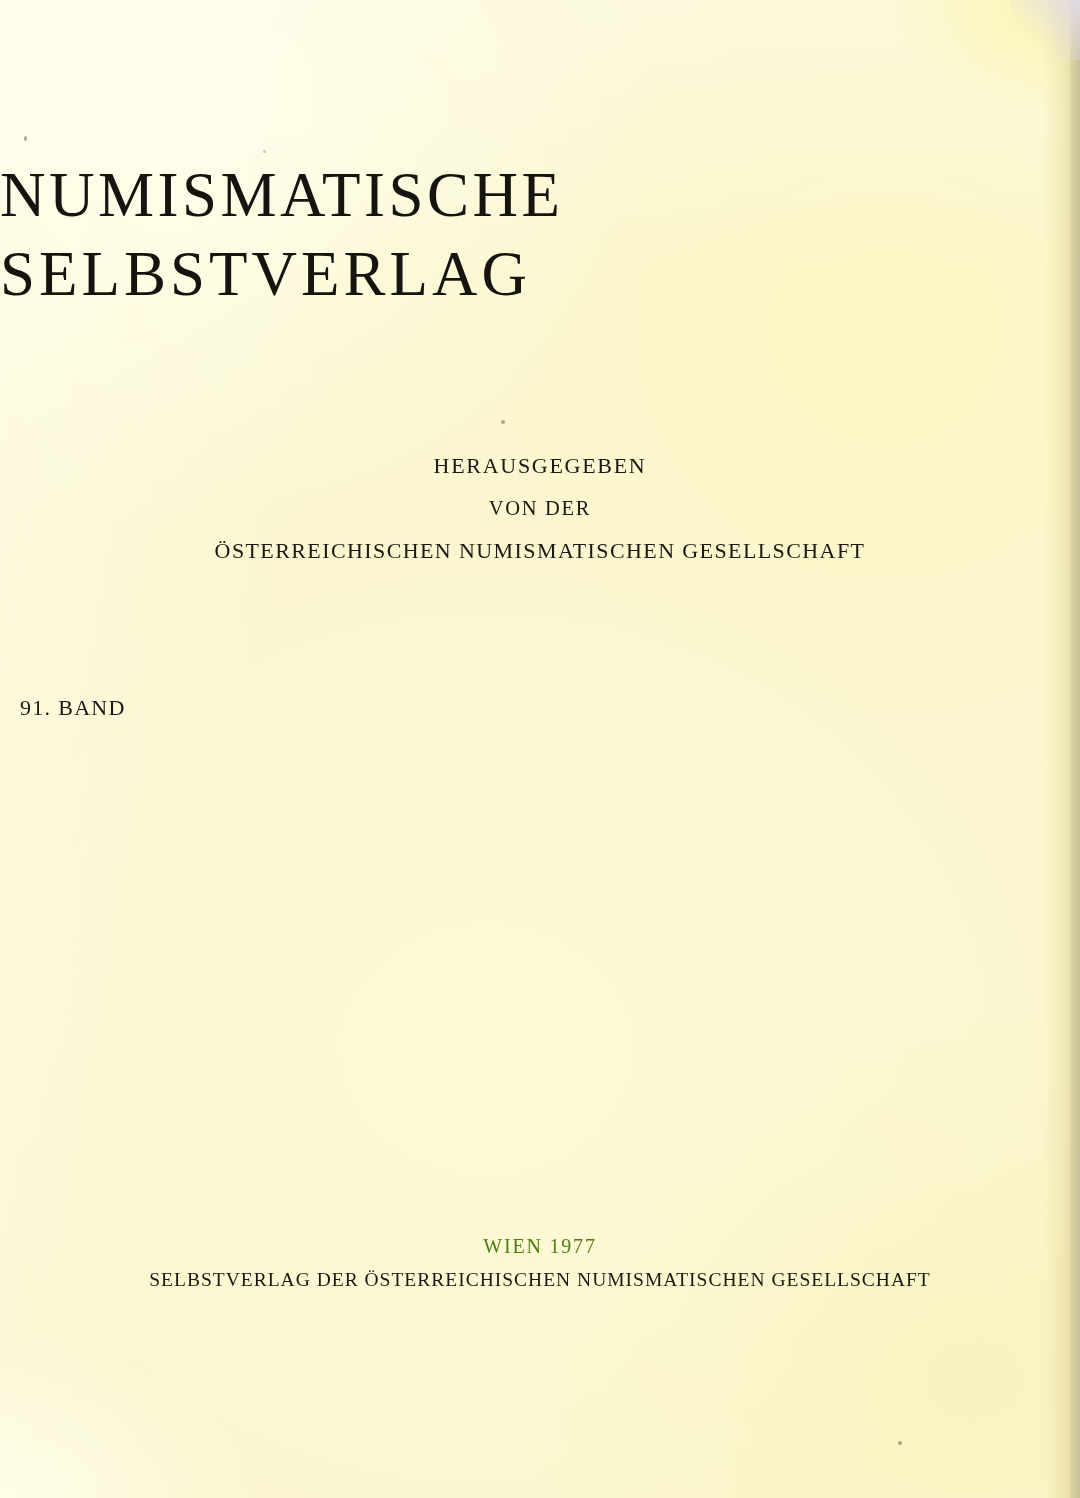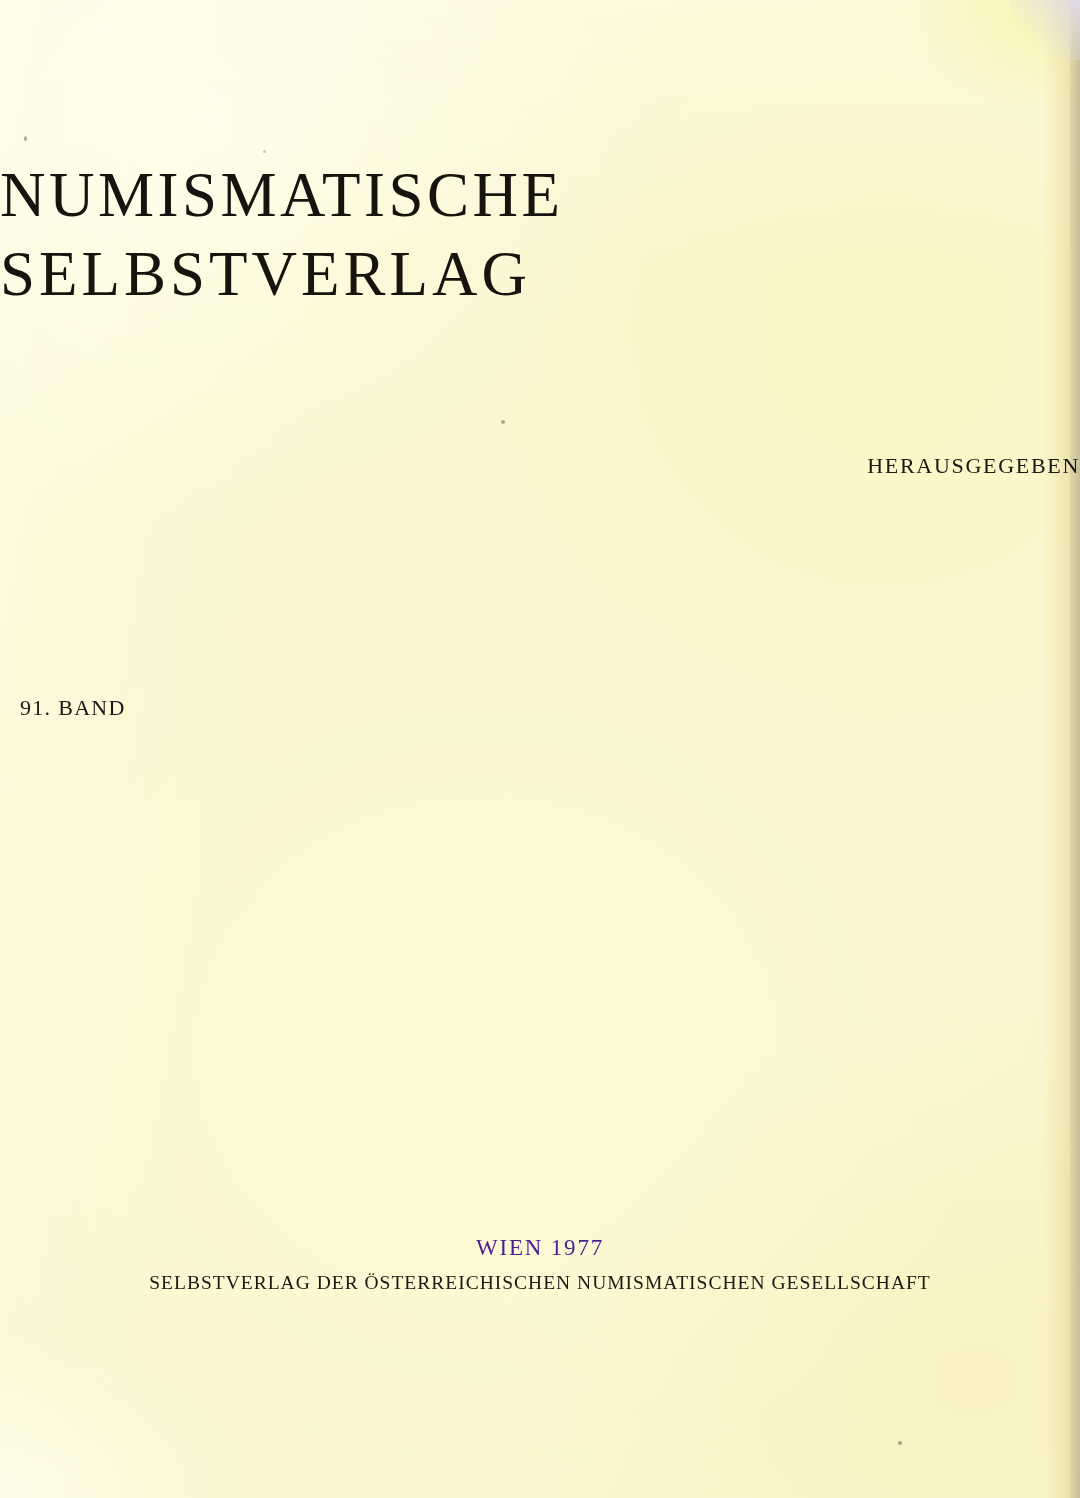--- a/index.html
+++ b/index.html
@@ -110,21 +110,21 @@
   .title-line.second {
     margin-top: 8px;
     letter-spacing: 4px;
   }
 
   .editor-block {
     position: absolute;
     top: 455px;
     left: 0;
     width: 1080px;
-    text-align: right;
+    text-align: center;
   }
   .editor-line {
     font-size: 21px;
     letter-spacing: 1.6px;
     line-height: 1.0;
     color: #1b1813;
     margin-bottom: 21px;
   }
   .editor-line.l1 { font-size: 22px; letter-spacing: 1.7px; }
   .editor-line.l2 { font-size: 20.5px; letter-spacing: 1.7px; }
@@ -144,23 +144,23 @@
   }
 
   .imprint-block {
     position: absolute;
     top: 1235px;
     left: 0;
     width: 1080px;
     text-align: center;
   }
   .imprint-city {
-    font-size: 23px;
+    font-size: 20px;
     letter-spacing: 1.8px;
-    color: #4c1d95;
+    color: #4d7c0f;
   }
   .imprint-publisher {
     margin-top: 11px;
     font-size: 19.5px;
     letter-spacing: 1.0px;
     color: #1b1813;
   }
 </style>
 </head>
 <body>
@@ -182,20 +182,22 @@
 
   <div class="content">
 
     <div class="title-block">
       <div class="title-line first">NUMISMATISCHE</div>
       <div class="title-line second">SELBSTVERLAG</div>
     </div>
 
     <div class="editor-block">
       <div class="editor-line l1">HERAUSGEGEBEN</div>
+      <div class="editor-line l2">VON DER</div>
+      <div class="editor-line l3">ÖSTERREICHISCHEN NUMISMATISCHEN GESELLSCHAFT</div>
     </div>
 
     <div class="volume-block">
       <div class="volume-text">91. BAND</div>
     </div>
 
     <div class="imprint-block">
       <div class="imprint-city">WIEN 1977</div>
       <div class="imprint-publisher">SELBSTVERLAG DER ÖSTERREICHISCHEN NUMISMATISCHEN GESELLSCHAFT</div>
     </div>

